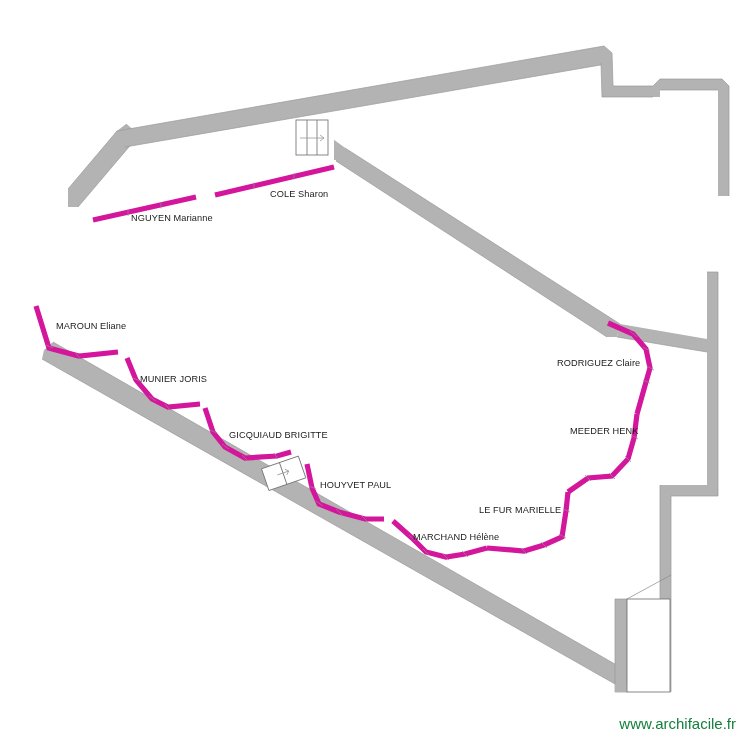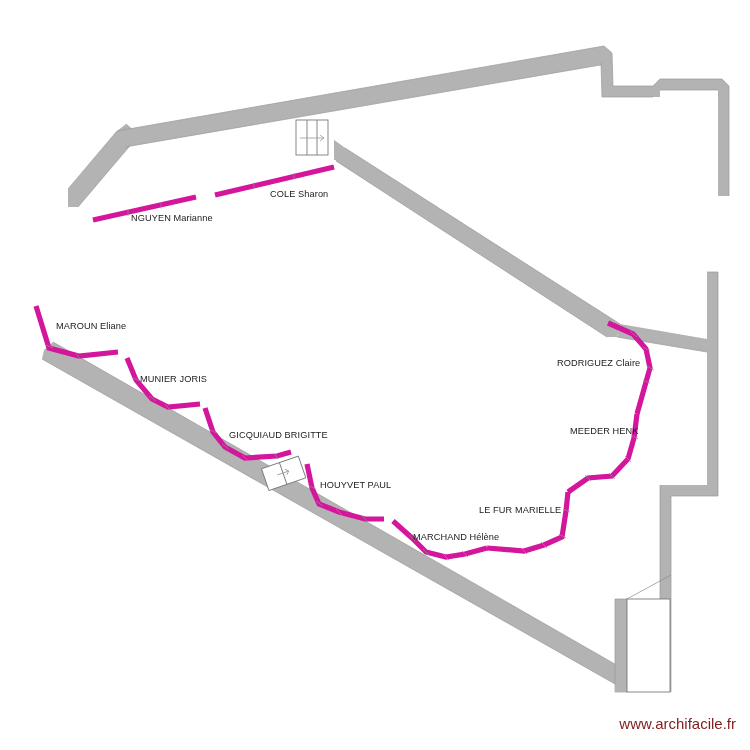--- a/index.html
+++ b/index.html
@@ -40,21 +40,21 @@
     font-size: 9.2px;
     fill: #1a1a1a;
     letter-spacing: 0.1px;
   }
   .watermark {
     position: absolute;
     right: 14px;
     bottom: 18px;
     font-family: "Liberation Sans", sans-serif;
     font-size: 15px;
-    color: #7f1d1d;
+    color: #15803d;
     white-space: nowrap;
   }
 </style>
 </head>
 <body>
 
 <div id="plan-root">
 
   <svg id="floorplan" viewBox="0 0 750 750" xmlns="http://www.w3.org/2000/svg">
 

